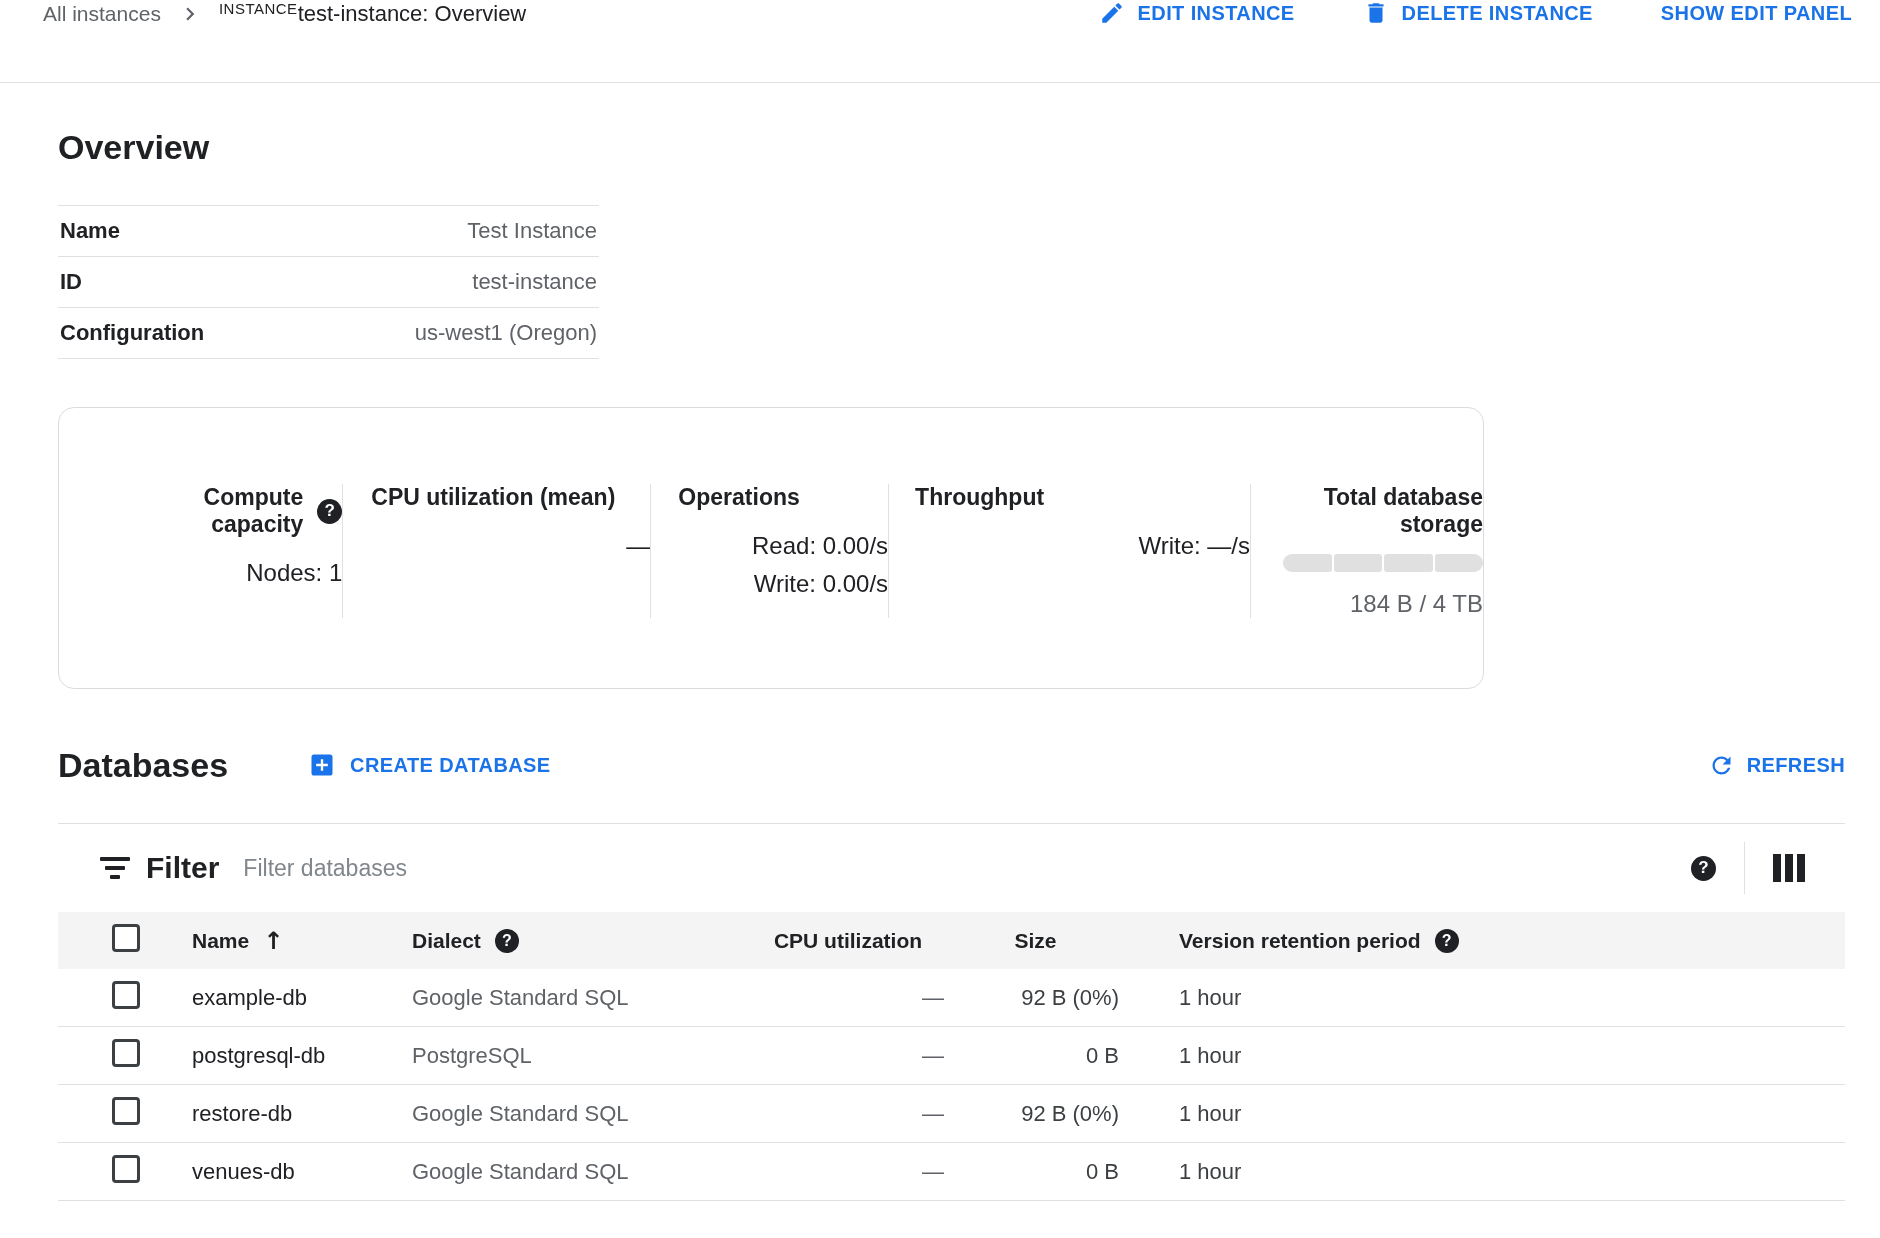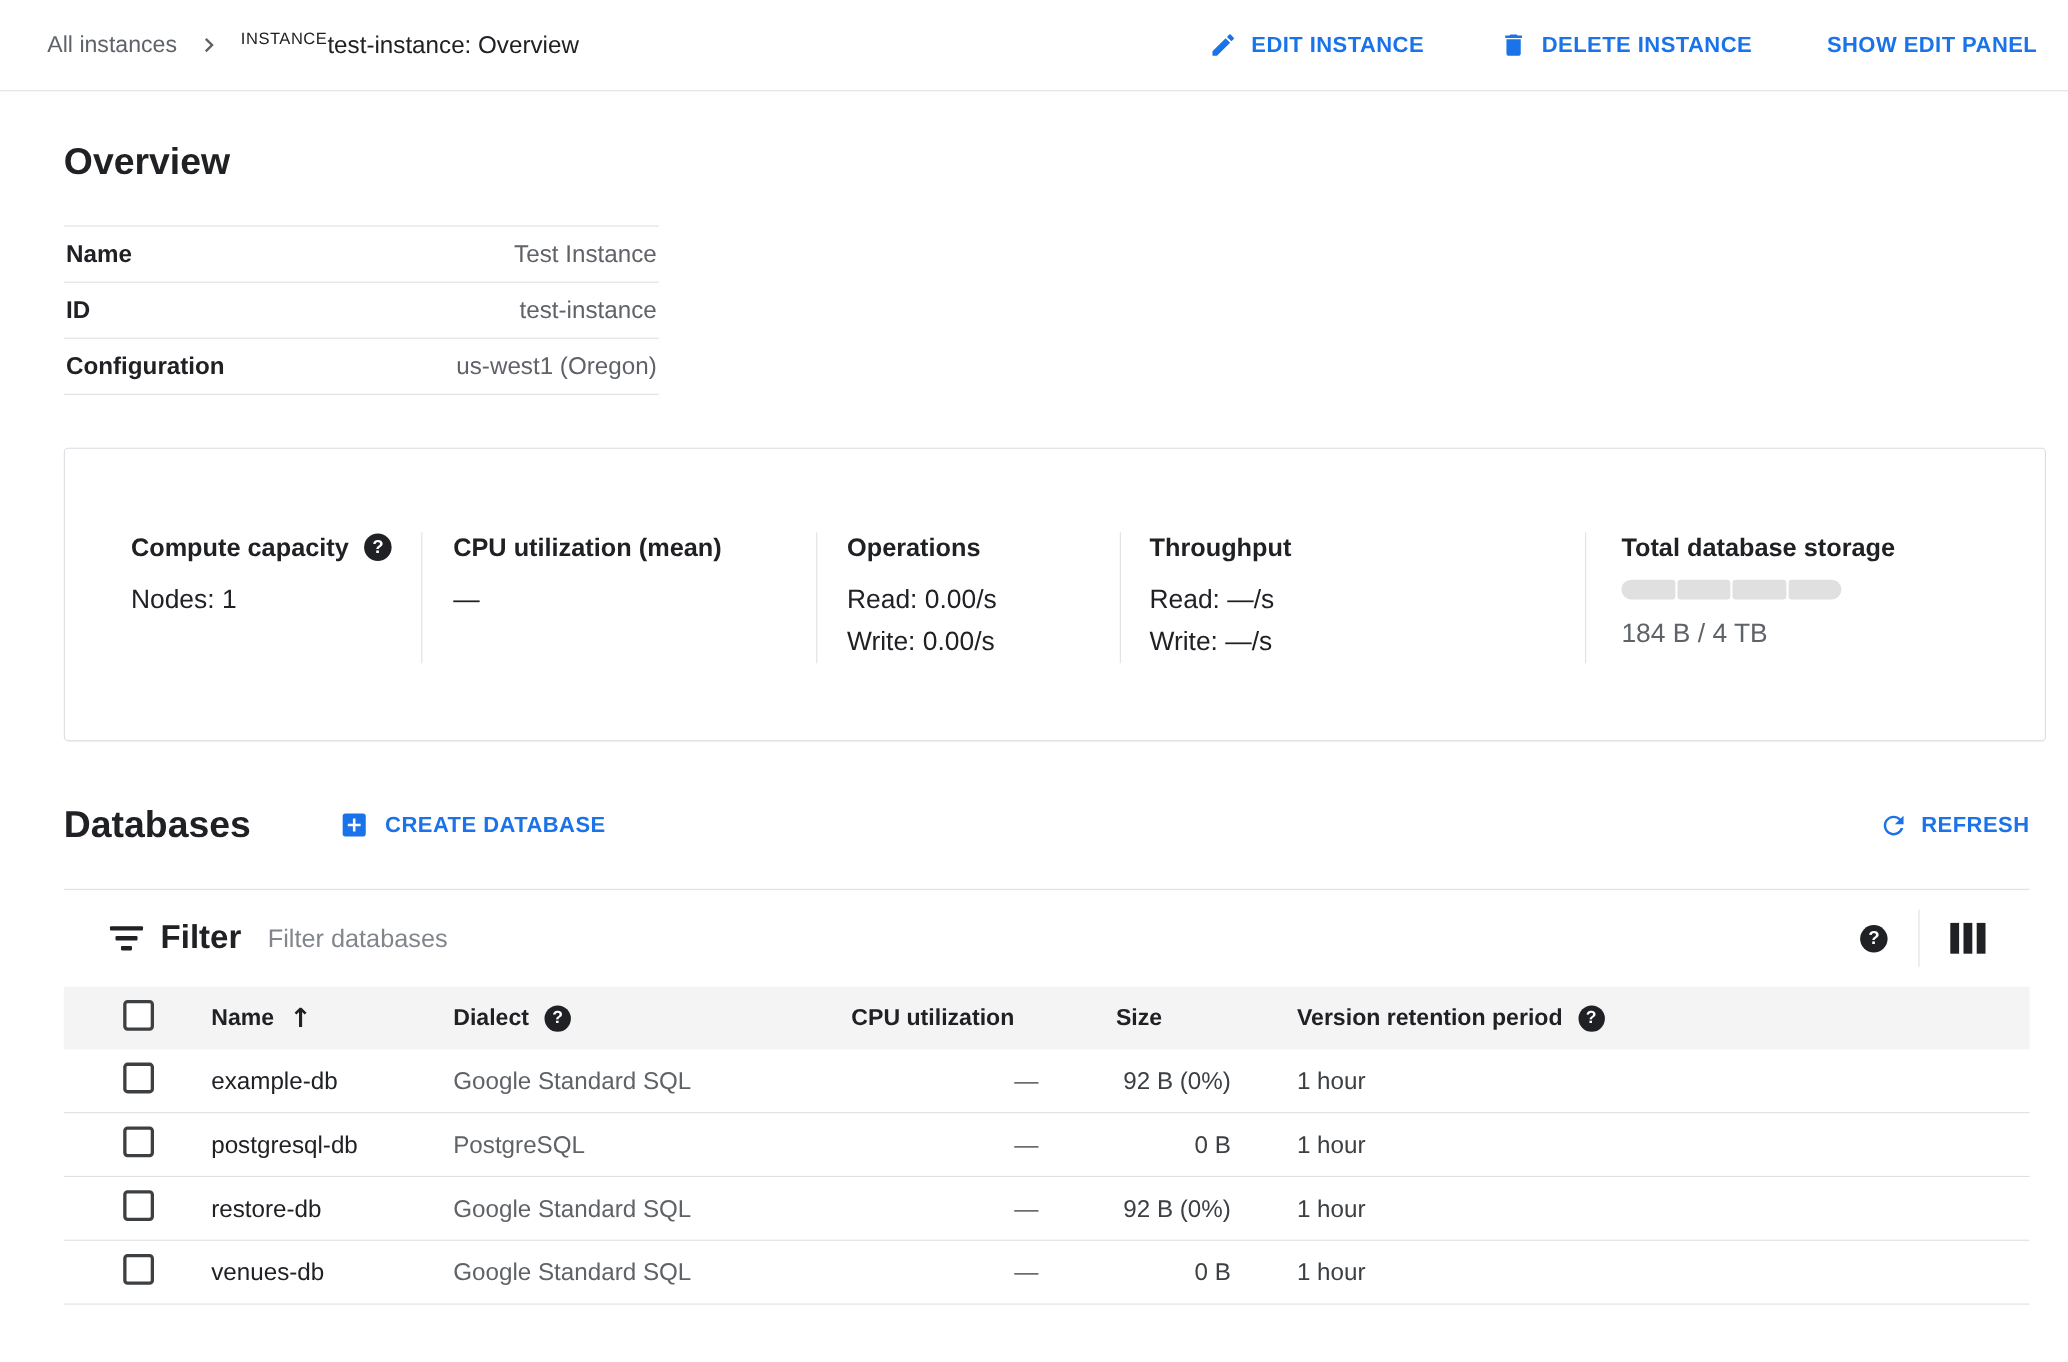--- a/index.html
+++ b/index.html
@@ -13,21 +13,21 @@
     --placeholder:#80868b;
     --bar:#e0e0e0;
     --icon-dark:#202124;
   }
   *{box-sizing:border-box;margin:0;padding:0;}
   html,body{width:1880px;height:1238px;overflow:hidden;background:#fff;
     font-family:"Liberation Sans","DejaVu Sans",sans-serif;color:var(--text);}
 
   
   .topbar{height:83px;border-bottom:1px solid var(--border);display:flex;
-    align-items:center;justify-content:space-between;padding:0 28px 0 43px;}
+    align-items:flex-start;justify-content:space-between;padding:0 28px 0 43px;}
   .crumbs{display:flex;align-items:center;gap:16px;}
   .crumb-root{font-size:21px;color:var(--muted);cursor:pointer;}
   .crumb-chevron{width:26px;height:26px;display:block;}
   .crumb-entity{display:flex;flex-direction:row;line-height:1.25;}
   .entity-kind{font-size:15px;letter-spacing:.5px;color:var(--text);}
   .entity-title{font-size:22px;color:var(--text);}
   .topbar-actions{display:flex;align-items:center;gap:68px;}
   .action-btn{display:flex;align-items:center;gap:13px;color:var(--accent);
     font-size:20px;font-weight:700;letter-spacing:.4px;cursor:pointer;white-space:nowrap;}
   .action-btn svg{width:26px;height:26px;display:block;}
@@ -39,22 +39,22 @@
 
   
   .kv-table{width:541px;margin-top:38px;border-collapse:collapse;}
   .kv-table tr{border-top:1px solid var(--border);}
   .kv-table tr:last-child{border-bottom:1px solid var(--border);}
   .kv-table td{padding:12px 2px;font-size:22px;height:48px;}
   .kv-label{font-weight:700;color:var(--text);text-align:left;}
   .kv-value{color:var(--muted);text-align:right;}
 
   
-  .metrics-card{margin-top:48px;border:1px solid var(--card-border);border-radius:4px;
-    display:flex;padding:76px 0 70px 0;width:1802px;}
+  .metrics-card{margin-top:48px;border:1px solid var(--card-border);border-radius:16px;
+    display:flex;padding:76px 0 70px 0;width:1426px;text-align:right;}
   .metric-col{padding-left:28px;}
   .metric-col+.metric-col{border-left:1px solid var(--border);}
   .mc-1{width:324px;padding-left:60px;}
   .mc-2{width:359px;}
   .mc-3{width:276px;padding-left:27px;}
   .mc-4{width:423px;padding-left:26px;}
   .mc-5{flex:1;padding-left:32px;}
   .metric-label{display:flex;align-items:center;gap:14px;font-size:23px;font-weight:700;
     margin-bottom:16px;}
   .metric-line{font-size:24px;line-height:38px;color:var(--text);}
@@ -191,21 +191,20 @@
       <div class="metric-label">
         <span>Operations</span>
       </div>
       <div class="metric-line">Read: 0.00/s</div>
       <div class="metric-line">Write: 0.00/s</div>
     </div>
     <div class="metric-col mc-4">
       <div class="metric-label">
         <span>Throughput</span>
       </div>
-      <div class="metric-line">Read: —/s</div>
       <div class="metric-line">Write: —/s</div>
     </div>
     <div class="metric-col mc-5">
       <div class="metric-label">
         <span>Total database storage</span>
       </div>
       <div class="storage-bar">
         <span class="seg"></span>
         <span class="seg"></span>
         <span class="seg"></span>

